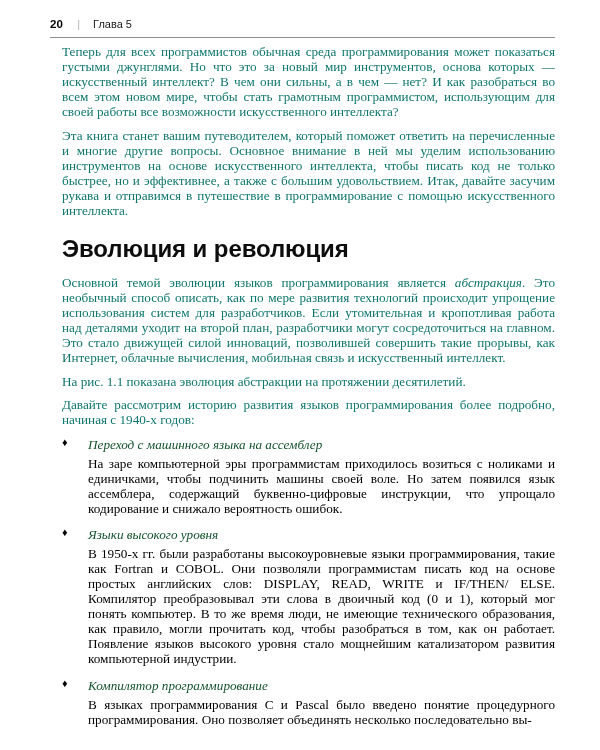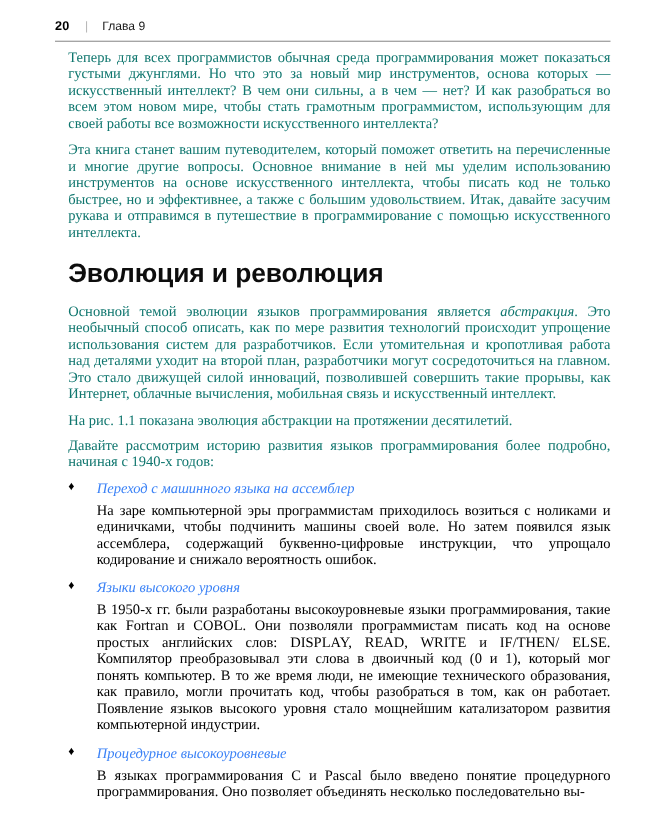--- a/index.html
+++ b/index.html
@@ -121,21 +121,21 @@
     width: 14px;
     font-size: 11px;
     line-height: 15.05px;
     color: #000000;
     text-align: left;
   }
   .li-title {
     font-style: italic;
     font-size: 13.2px;
     line-height: 15.05px;
-    color: #3b82f6;
+    color: #14532d;
   }
   .li-body {
     margin: 0 0 9px 0;
     padding-left: 26px;
     font-size: 13.2px;
     line-height: 15.05px;
     text-align: justify;
     text-justify: inter-word;
     color: #000000;
   }
@@ -144,21 +144,21 @@
   }
 </style>
 </head>
 <body>
 
 <div class="page">
 
   <div class="running-head">
     <span class="folio">20</span>
     <span class="head-sep">|</span>
-    <span class="head-title">Глава 9</span>
+    <span class="head-title">Глава 5</span>
   </div>
 
   <div class="content">
 
     <p class="body">Теперь для всех программистов обычная среда программирования может показаться густыми джунглями. Но что это за новый мир инструментов, основа которых — искусственный интеллект? В чем они сильны, а в чем — нет? И как разобраться во всем этом новом мире, чтобы стать грамотным программистом, использующим для своей работы все возможности искусственного интеллекта?</p>
 
     <p class="body">Эта книга станет вашим путеводителем, который поможет ответить на перечисленные и многие другие вопросы. Основное внимание в ней мы уделим использованию инструментов на основе искусственного интеллекта, чтобы писать код не только быстрее, но и эффективнее, а также с большим удовольствием. Итак, давайте засучим рукава и отправимся в путешествие в программирование с помощью искусственного интеллекта.</p>
 
     <div class="heading-block">
       <h2 class="section-heading">Эволюция и революция</h2>
@@ -184,21 +184,21 @@
         <div class="li-title-row">
           <span class="bullet">♦</span>
           <span class="li-title">Языки высокого уровня</span>
         </div>
         <p class="li-body">В 1950-х гг. были разработаны высокоуровневые языки программирования, такие как Fortran и COBOL. Они позволяли программистам писать код на основе простых английских слов: DISPLAY, READ, WRITE и IF/THEN/ ELSE. Компилятор преобразовывал эти слова в двоичный код (0 и 1), который мог понять компьютер. В то же время люди, не имеющие технического образования, как правило, могли прочитать код, чтобы разобраться в том, как он работает. Появление языков высокого уровня стало мощнейшим катализатором развития компьютерной индустрии.</p>
       </li>
 
       <li>
         <div class="li-title-row">
           <span class="bullet">♦</span>
-          <span class="li-title">Процедурное высокоуровневые</span>
+          <span class="li-title">Компилятор программирование</span>
         </div>
         <p class="li-body last">В языках программирования C и Pascal было введено понятие процедурного программирования. Оно позволяет объединять несколько последовательно вы-</p>
       </li>
 
     </ul>
 
   </div>
 </div>
 
 </body></html>

